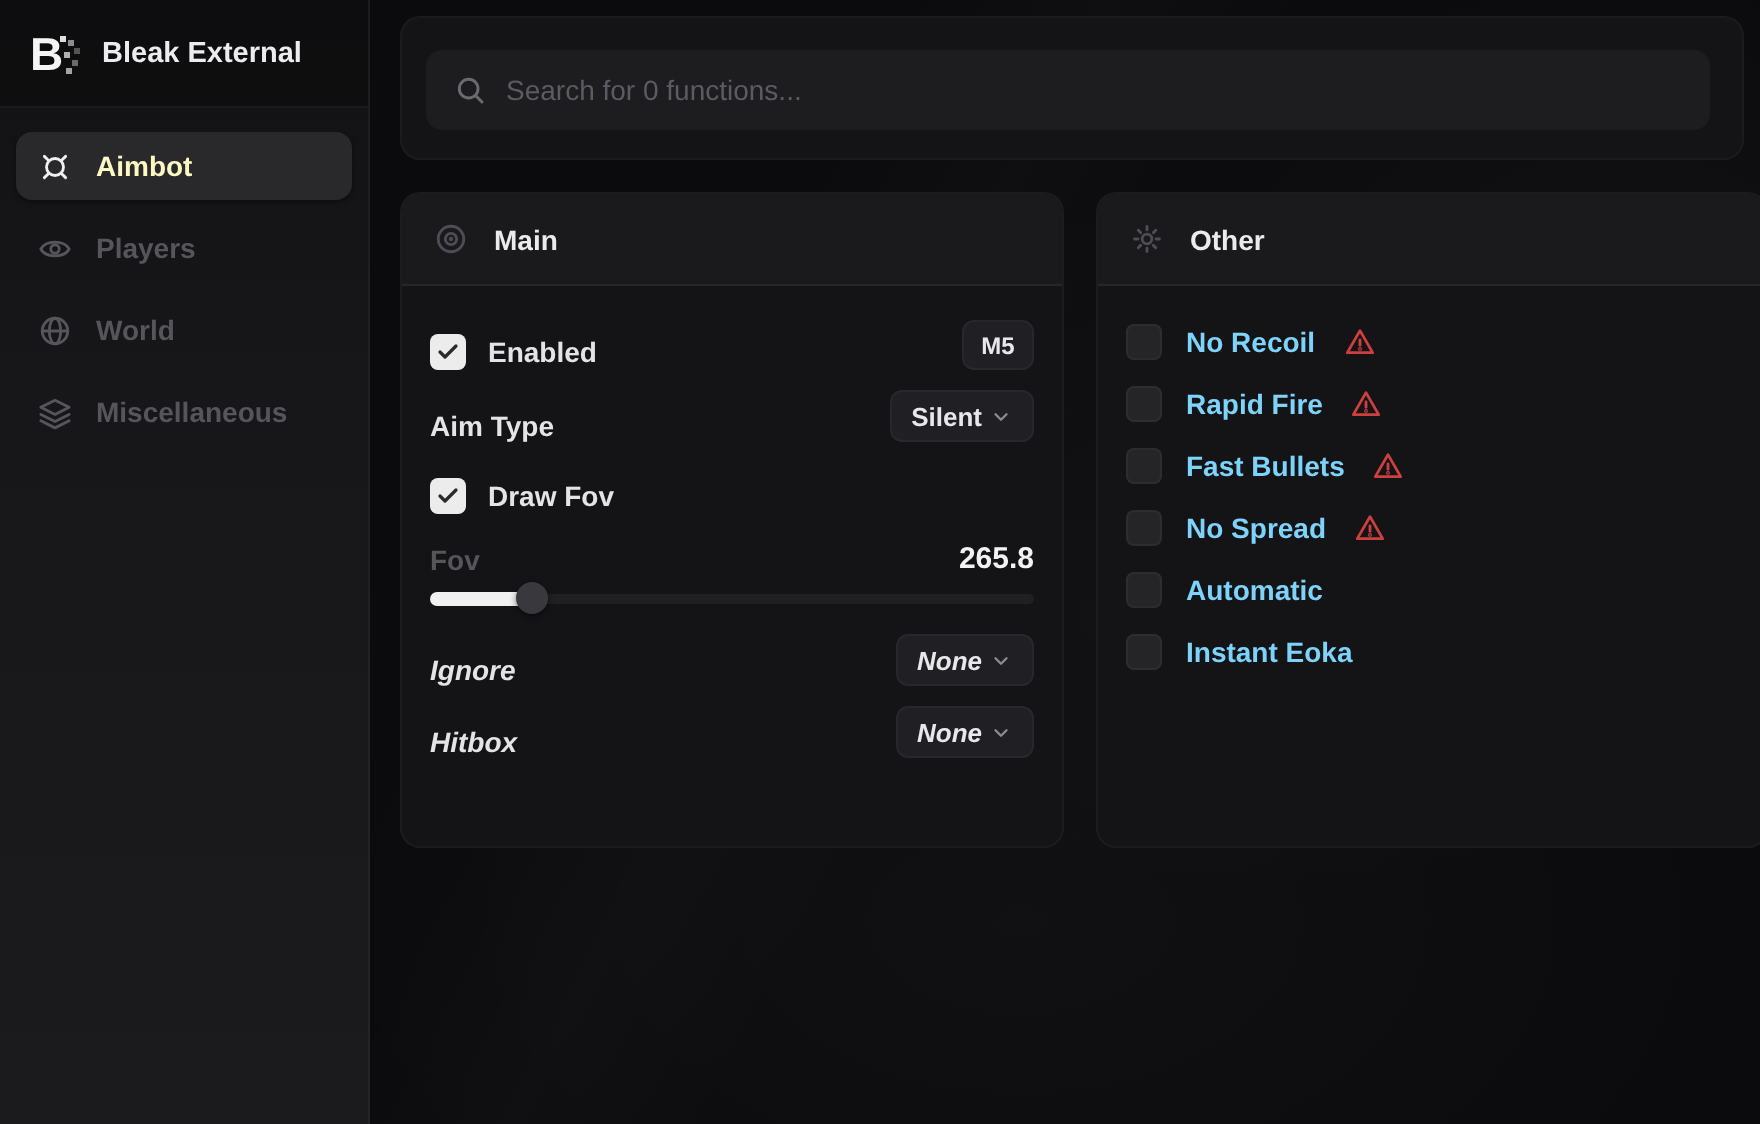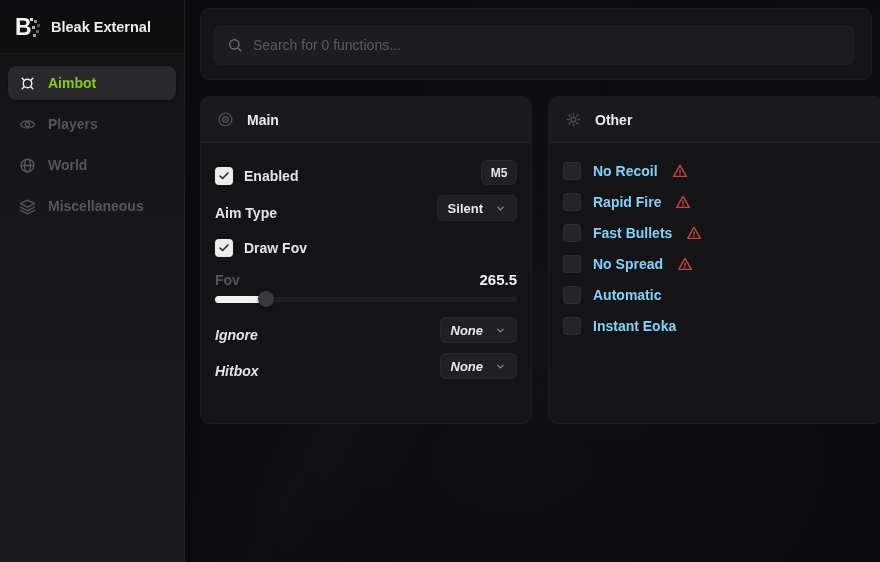--- a/index.html
+++ b/index.html
@@ -50,21 +50,21 @@
 
   .nav { padding:12px 8px; display:flex; flex-direction:column; gap:7px; }
   .nav-item {
     display:flex; align-items:center; gap:12px;
     height:34px; padding:0 10px; border-radius:8px;
     font-size:14px; font-weight:600; color:#55555b;
     cursor:pointer;
   }
   .nav-item .icn { display:flex; width:18px; height:18px; align-items:center; justify-content:center; }
   .nav-item svg { stroke:#55555b; }
-  .nav-item.active { background:#29292c; color:#84cc16; box-shadow:0 1px 2px rgba(0,0,0,0.4); }
+  .nav-item.active { background:#29292c; color:#fef9c3; box-shadow:0 1px 2px rgba(0,0,0,0.4); }
   .nav-item.active svg { stroke:#f0f0f2; }
 
   
   .search-panel {
     position:absolute; left:200px; top:8px; width:672px; height:72px;
     background:#141417; border-radius:10px; border:1px solid rgba(255,255,255,0.03);
   }
   .search-box {
     position:absolute; left:12px; top:16px; right:16px; height:40px;
     background:#1d1d20; border-radius:8px;
@@ -112,21 +112,21 @@
 
   .keybind {
     min-width:36px; height:25px; padding:0 8px; border-radius:6px;
     background:#202024; border:1px solid rgba(255,255,255,0.04);
     display:flex; align-items:center; justify-content:center;
     font-size:12px; font-weight:700; color:#e8e8ea; cursor:pointer;
   }
   .dropdown {
     height:26px; padding:0 10px; border-radius:6px;
     background:#202024; border:1px solid rgba(255,255,255,0.04);
-    display:flex; align-items:center; gap:12px; cursor:pointer;
+    display:flex; align-items:center; gap:4px; cursor:pointer;
     font-size:13px; font-weight:700; color:#e8e8ea;
   }
   .dropdown svg { stroke:#8b8b91; }
 
   .fov-row { height:22px; margin-top:9px; }
   .fov-value { font-size:15px; font-weight:700; color:#f2f2f4; }
 
   .slider { position:relative; height:16px; margin-top:3px; cursor:pointer; }
   .slider-track {
     position:absolute; left:0; right:0; top:6px; height:5px;
@@ -254,21 +254,21 @@
           <svg width="12" height="12" viewBox="0 0 24 24" fill="none" stroke="#2a2a2c" stroke-width="3.2" stroke-linecap="round" stroke-linejoin="round">
               <path d="M20 6 L9 17 4 12"></path>
             </svg>
         </div>
         <span class="lbl">Draw Fov</span>
       </div>
     </div>
 
     <div class="row fov-row">
       <span class="lbl dim">Fov</span>
-      <span class="fov-value">265.5</span>
+      <span class="fov-value">265.8</span>
     </div>
 
     <div class="slider">
       <div class="slider-track"></div>
       <div class="slider-fill" style="width: 17%;"></div>
       <div class="slider-thumb" style="left: 17%;"></div>
     </div>
 
     <div class="row spaced">
       <span class="lbl">Ignore</span>

